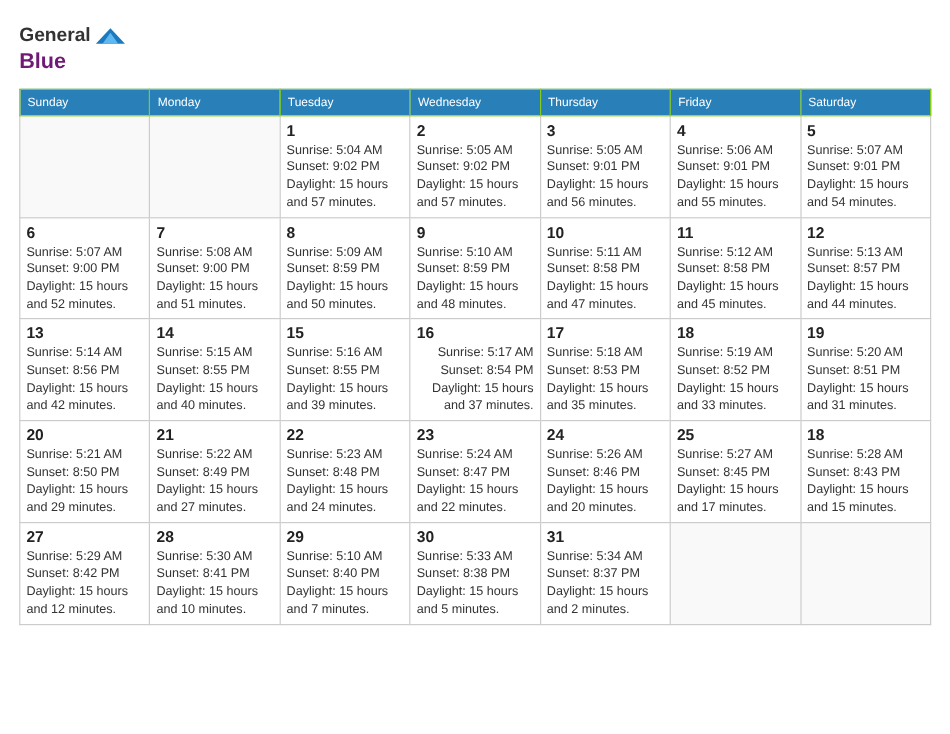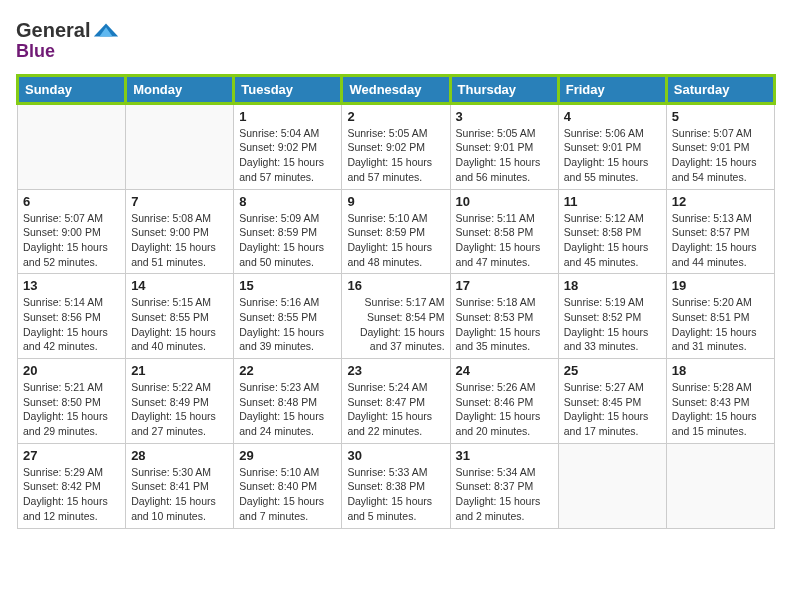--- a/index.html
+++ b/index.html
@@ -14,21 +14,21 @@
       display: flex;
       justify-content: space-between;
       align-items: flex-start;
       margin-bottom: 12px;
     }
     .logo {
       display: flex;
       align-items: center;
     }
     .logo-text-general {
-      font-size: 20px;
+      font-size: 16px;
       font-weight: bold;
       color: #333;
       line-height: 1.1;
     }
     .logo-text-blue {
       font-size: 18px;
       font-weight: bold;
       color: #701a75;
       line-height: 1.1;
     }
@@ -52,23 +52,23 @@
     .calendar {
       width: 100%;
       border-collapse: collapse;
       table-layout: fixed;
     }
     .calendar th {
       background-color: #2980b9;
       color: #fff;
       text-align: left;
       padding: 5px 6px;
-      font-size: 13px;
-      font-weight: bold;
-      border: 3px solid #84cc16;
+      font-size: 10px;
+      font-weight: normal;
+      border: 1px solid #84cc16;
     }
     .calendar td {
       border: 1px solid #ccc;
       vertical-align: top;
       padding: 4px 5px;
       min-height: 80px;
       height: 80px;
       width: 14.28%;
       background: #fff;
     }

